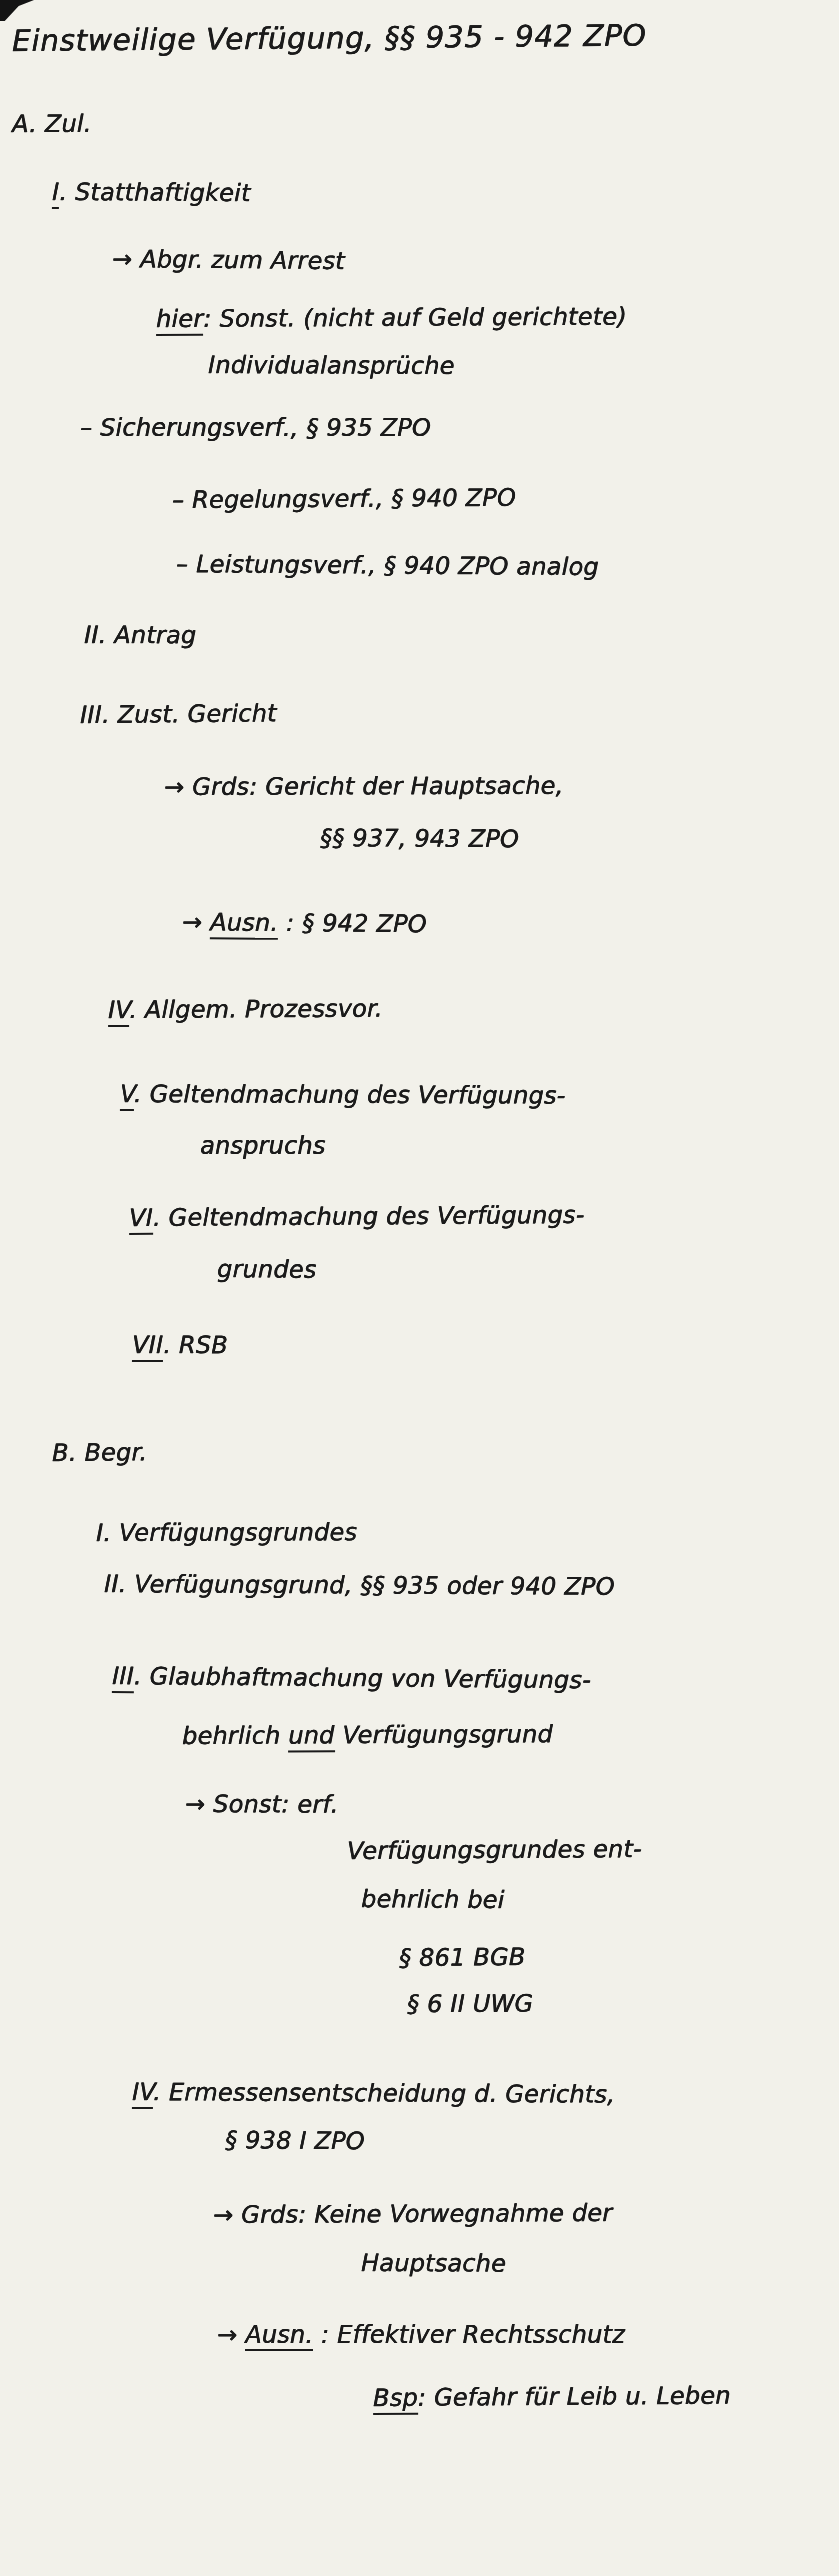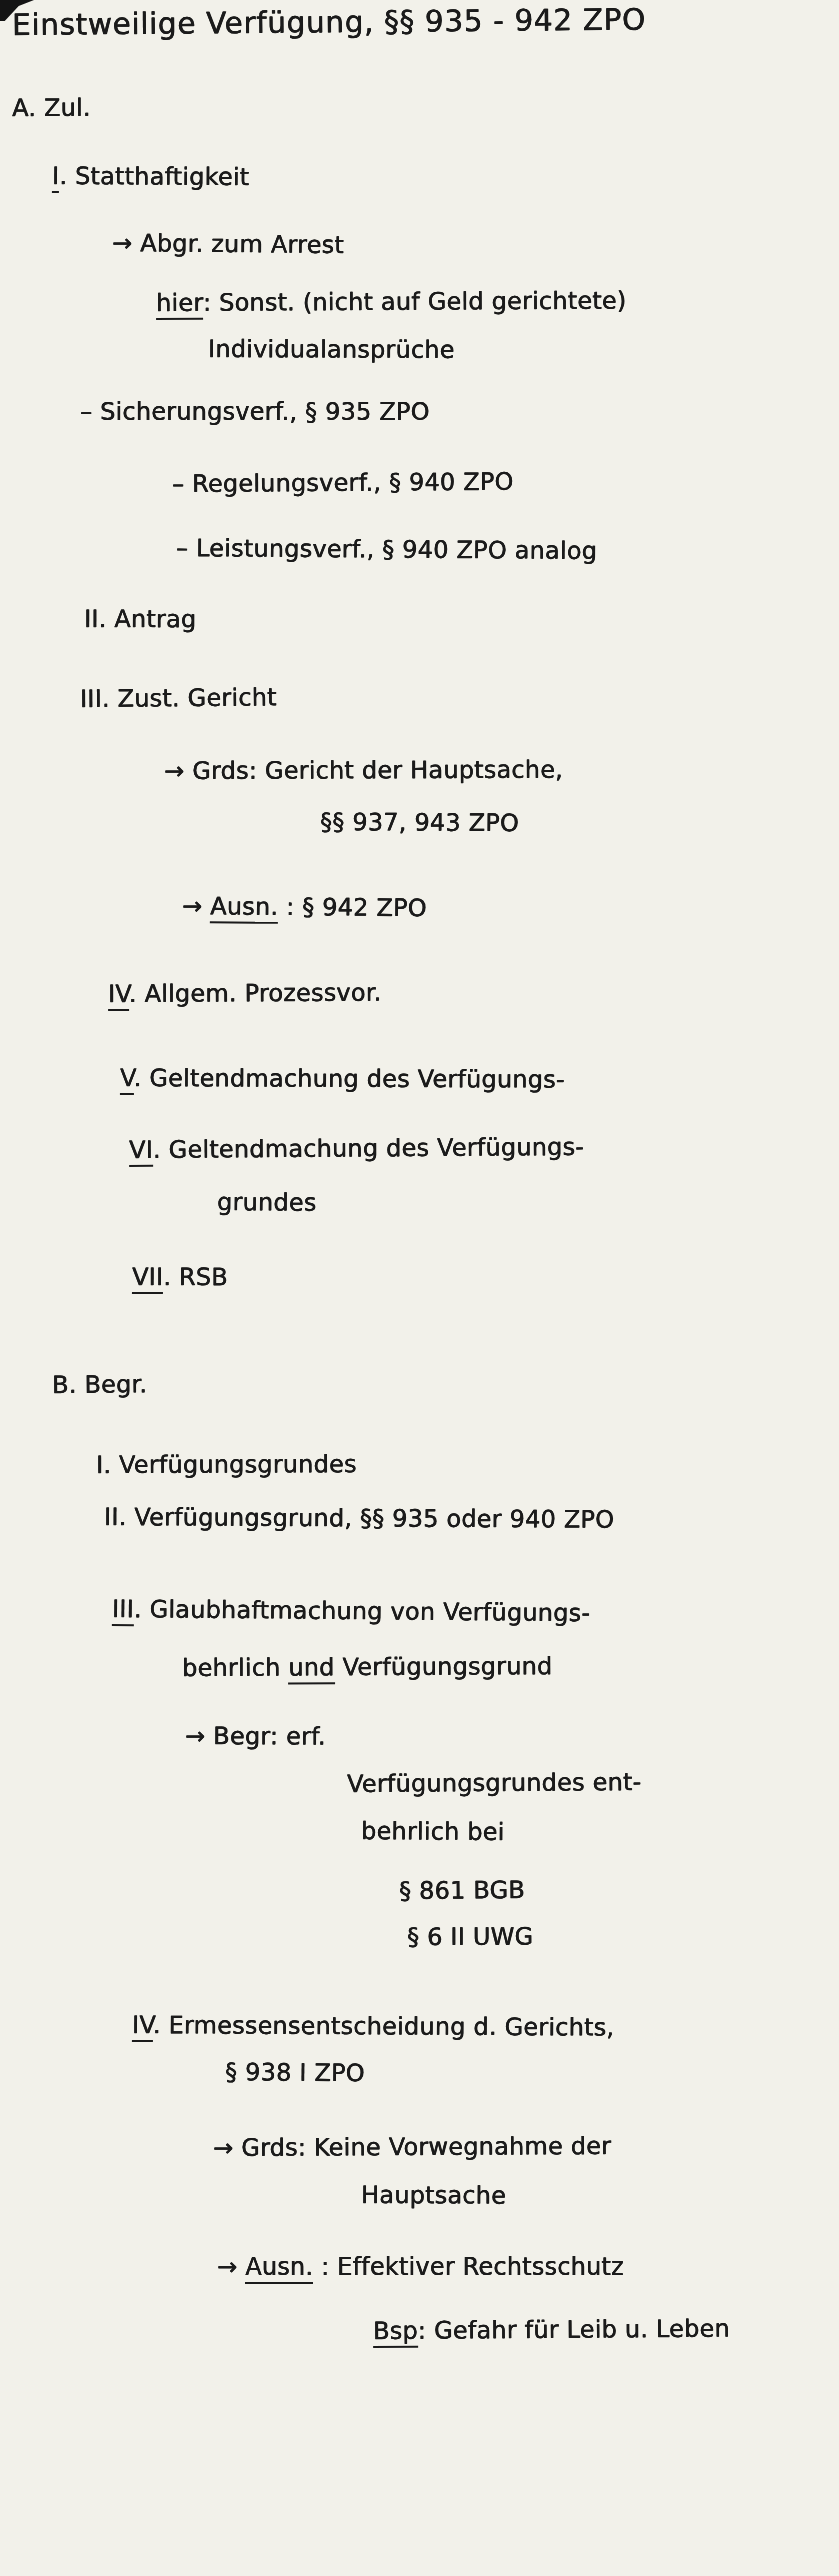--- a/index.html
+++ b/index.html
@@ -10,22 +10,23 @@
     width: 839px;
     min-height: 2576px;
     background: #f2f1ea;
     font-family: "DejaVu Sans", sans-serif;
     color: #1b1b1b;
     position: relative;
     overflow: hidden;
   }
   #note-page {
     position: relative;
-    padding-top: 0;
+    padding-top: 16px;
     width: 839px;
+    font-style: italic;
   }
   .line {
     font-size: 24px;
     line-height: 46px;
     white-space: nowrap;
     transform-origin: left center;
     letter-spacing: 0.2px;
     
     text-shadow: 0.4px 0 0 currentColor, 0 0.2px 0 currentColor;
   }
@@ -62,29 +63,30 @@
     <div class="line" style="margin-left: 80px; margin-top: 17.6px; transform: rotate(0deg);"><span>– Sicherungsverf., § 935 ZPO</span></div>
     <div class="line" style="margin-left: 172px; margin-top: 25.6px; transform: rotate(-0.4deg);"><span>– Regelungsverf., § 940 ZPO</span></div>
     <div class="line" style="margin-left: 176px; margin-top: 17.6px; transform: rotate(0.4deg);"><span>– Leistungsverf., § 940 ZPO analog</span></div>
     <div class="line" style="margin-left: 84px; margin-top: 25.6px; transform: rotate(0.1deg);"><span>II. Antrag</span></div>
     <div class="line" style="margin-left: 80px; margin-top: 34px; transform: rotate(-0.5deg);"><span>III. Zust. Gericht</span></div>
     <div class="line" style="margin-left: 164px; margin-top: 25.6px; transform: rotate(-0.2deg);"><span>→ Grds: Gericht der Hauptsache,</span></div>
     <div class="line" style="margin-left: 320px; margin-top: 5.6px; transform: rotate(0.3deg);"><span>§§ 937, 943 ZPO</span></div>
     <div class="line" style="margin-left: 182px; margin-top: 38px; transform: rotate(0.5deg);"><span>→ </span><span class="u">Ausn.</span><span> : § 942 ZPO</span></div>
     <div class="line" style="margin-left: 108px; margin-top: 42px; transform: rotate(-0.3deg);"><span class="u">IV</span><span>. Allgem. Prozessvor.</span></div>
     <div class="line" style="margin-left: 120px; margin-top: 38px; transform: rotate(0.2deg);"><span class="u">V</span><span>. Geltendmachung des Verfügungs-</span></div>
+    <div class="line" style="margin-left: 200px; margin-top: 5.6px; transform: rotate(0deg);"><span>anspruchs</span></div>
     <div class="line" style="margin-left: 129px; margin-top: 25.6px; transform: rotate(-0.4deg);"><span class="u">VI</span><span>. Geltendmachung des Verfügungs-</span></div>
     <div class="line" style="margin-left: 217px; margin-top: 5.6px; transform: rotate(0.4deg);"><span>grundes</span></div>
     <div class="line" style="margin-left: 132px; margin-top: 29.6px; transform: rotate(0.1deg);"><span class="u">VII</span><span>. RSB</span></div>
     <div class="line" style="margin-left: 52px; margin-top: 62px; transform: rotate(-0.5deg);"><span>B. Begr.</span></div>
     <div class="line" style="margin-left: 96px; margin-top: 34px; transform: rotate(-0.2deg);"><span>I. Verfügungsgrundes</span></div>
     <div class="line" style="margin-left: 104px; margin-top: 5.6px; transform: rotate(0.3deg);"><span>II. Verfügungsgrund, §§ 935 oder 940 ZPO</span></div>
     <div class="line" style="margin-left: 112px; margin-top: 46px; transform: rotate(0.5deg);"><span class="u">III</span><span>. Glaubhaftmachung von Verfügungs-</span></div>
     <div class="line" style="margin-left: 182px; margin-top: 13.6px; transform: rotate(-0.3deg);"><span>behrlich </span><span class="u">und</span><span> Verfügungsgrund</span></div>
-    <div class="line" style="margin-left: 185px; margin-top: 21.6px; transform: rotate(0.2deg);"><span>→ Begr: erf.</span></div>
+    <div class="line" style="margin-left: 185px; margin-top: 21.6px; transform: rotate(0.2deg);"><span>→ Sonst: erf.</span></div>
     <div class="line" style="margin-left: 347px; margin-top: 1.6px; transform: rotate(-0.4deg);"><span>Verfügungsgrundes ent-</span></div>
     <div class="line" style="margin-left: 361px; margin-top: 1.6px; transform: rotate(0.4deg);"><span>behrlich bei</span></div>
     <div class="line" style="margin-left: 399px; margin-top: 13.6px; transform: rotate(-0.5deg);"><span>§ 861 BGB</span></div>
     <div class="line" style="margin-left: 407px; margin-top: 0px; transform: rotate(-0.2deg);"><span>§ 6 II UWG</span></div>
     <div class="line" style="margin-left: 132px; margin-top: 42px; transform: rotate(0.3deg);"><span class="u">IV</span><span>. Ermessensentscheidung d. Gerichts,</span></div>
     <div class="line" style="margin-left: 225px; margin-top: 1.6px; transform: rotate(0.5deg);"><span>§ 938 I ZPO</span></div>
     <div class="line" style="margin-left: 213px; margin-top: 29.6px; transform: rotate(-0.3deg);"><span>→ Grds: Keine Vorwegnahme der</span></div>
     <div class="line" style="margin-left: 361px; margin-top: 1.6px; transform: rotate(0.2deg);"><span>Hauptsache</span></div>
     <div class="line" style="margin-left: 217px; margin-top: 25.6px; transform: rotate(0deg);"><span>→ </span><span class="u">Ausn.</span><span> : Effektiver Rechtsschutz</span></div>
     <div class="line" style="margin-left: 373px; margin-top: 17.6px; transform: rotate(-0.4deg);"><span class="u">Bsp</span><span>: Gefahr für Leib u. Leben</span></div>

